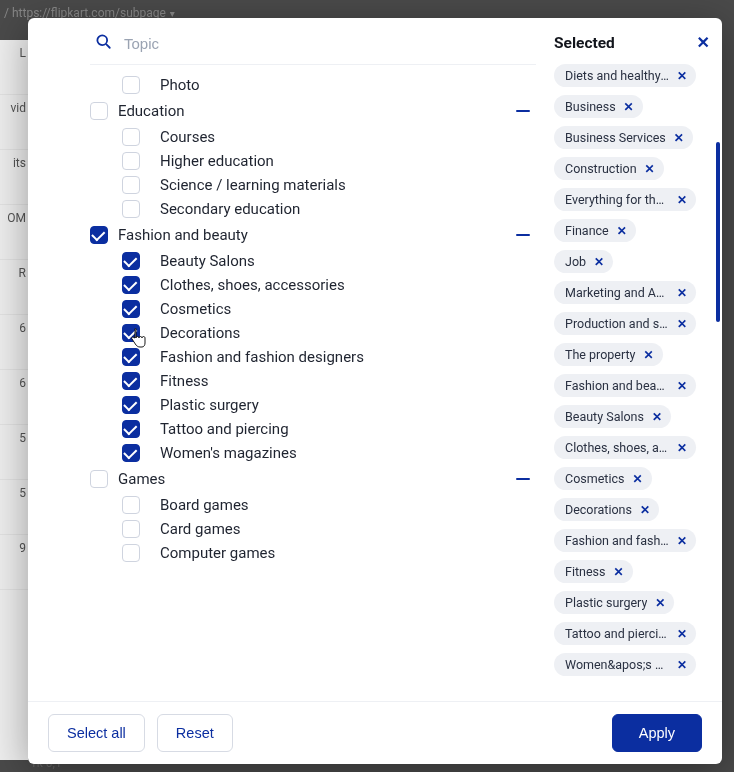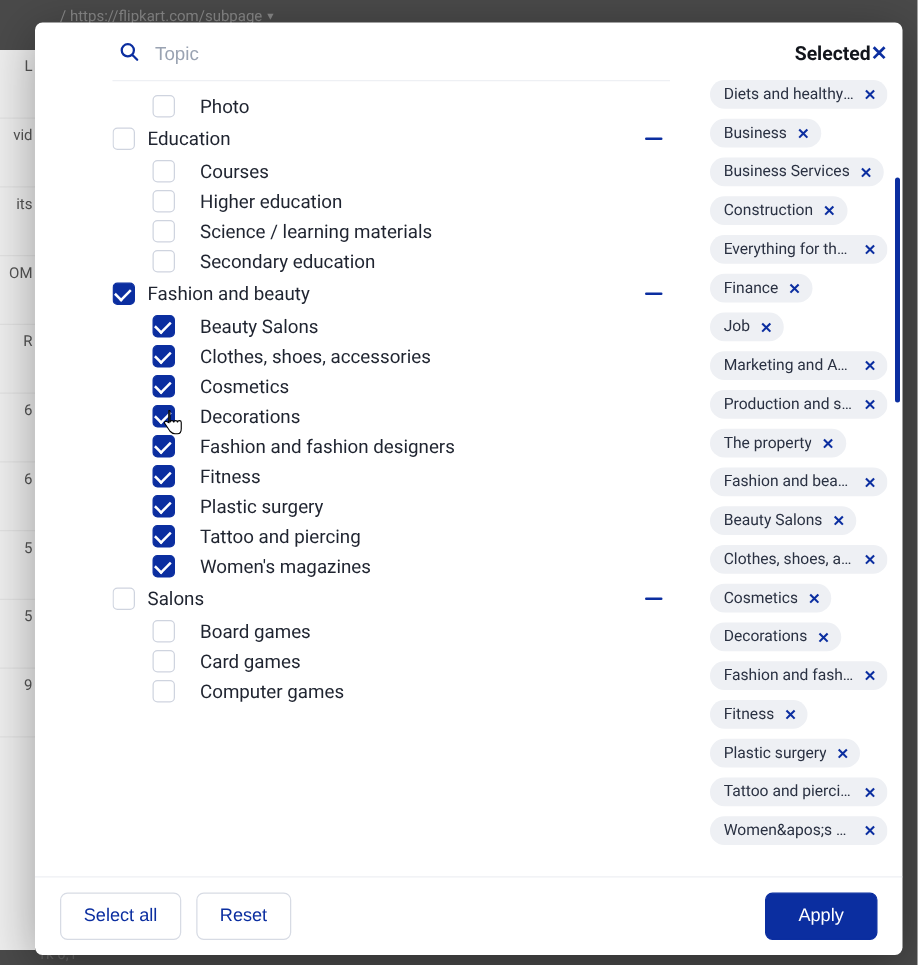--- a/index.html
+++ b/index.html
@@ -1,19 +1,19 @@
 <!DOCTYPE html>
 <html><head>
 <meta charset="utf-8">
 <style>
   * { box-sizing: border-box; margin: 0; padding: 0; }
   html, body { width: 734px; height: 772px; overflow: hidden; font-family: -apple-system, BlinkMacSystemFont, "Segoe UI", Roboto, Arial, sans-serif; }
   body { background: #4a4a4a; position: relative; }
 
-  .bg-url { position: absolute; top: 6px; left: 4px; color: #888; font-size: 12px; display:flex; align-items:center; gap:4px;margin-left:44px;}
+  .bg-url { position: absolute; top: 6px; left: 4px; color: #888; font-size: 12px; display:flex; align-items:center; gap:4px;}
   .bg-url .chev { font-size:10px; }
 
   .bg-left {
     position: absolute; left: 0; top: 40px; width: 28px; height: 720px;
     background: #eee; color: #555; font-size: 12px;
   }
   .bg-left div { padding: 6px 2px; text-align:right; border-bottom:1px solid #e2e2e2; height:55px;}
 
   .modal {
     position: absolute;
@@ -79,21 +79,21 @@
   .collapse .bar { width:14px; height:2.5px; background:#0b2ea0; border-radius:2px; }
 
   .cursor {
     position:absolute; width:16px; height:20px; pointer-events:none;
   }
 
   .right-col {
     width: 176px; flex:none;
     padding: 16px 12px 10px 8px;
     position: relative;
-    display:flex; flex-direction:column;align-items:flex-end;
+    display:flex; flex-direction:column;
   }
   .right-col .head {
     display:flex; justify-content:space-between; align-items:center;
     margin-bottom: 12px;
   }
   .right-col h3 { font-size:15.5px; font-weight:700; color:#12151c; }
   .close-x { color:#0b2ea0; font-weight:700; font-size:16px; cursor:pointer; line-height:1; }
 
   .chips { display:flex; flex-direction:column; gap:8px; overflow:hidden; }
   .chip {
@@ -239,21 +239,21 @@
             <span class="checkbox checked"></span>
             <span class="label">Tattoo and piercing</span>
           </div>
           <div class="row depth1">
             <span class="checkbox checked"></span>
             <span class="label">Women's magazines</span>
           </div>
           <div class="row depth0 cat">
             <div class="left">
               <span class="checkbox"></span>
-              <span class="label">Salons</span>
+              <span class="label">Games</span>
             </div>
             <span class="collapse">
               <span class="bar"></span>
             </span>
           </div>
           <div class="row depth1">
             <span class="checkbox"></span>
             <span class="label">Board games</span>
           </div>
           <div class="row depth1">

